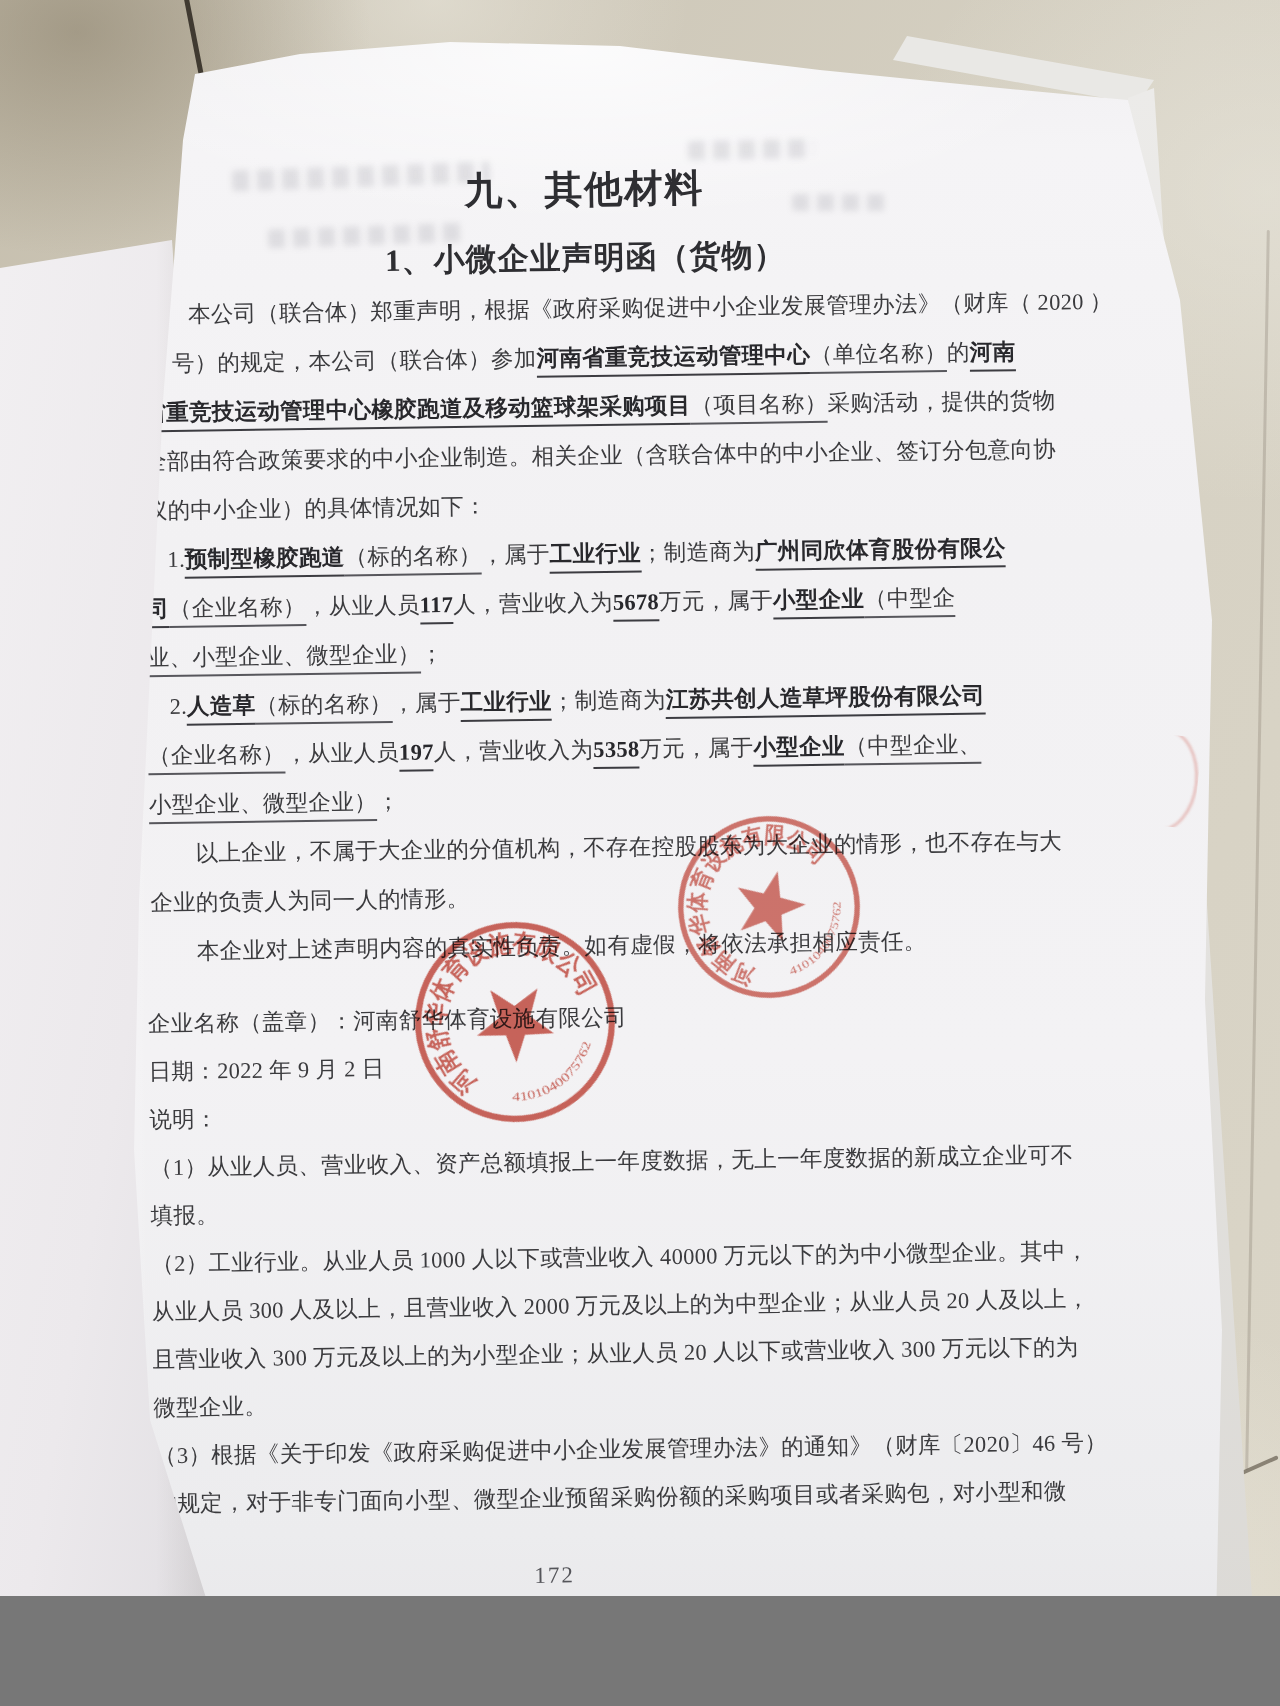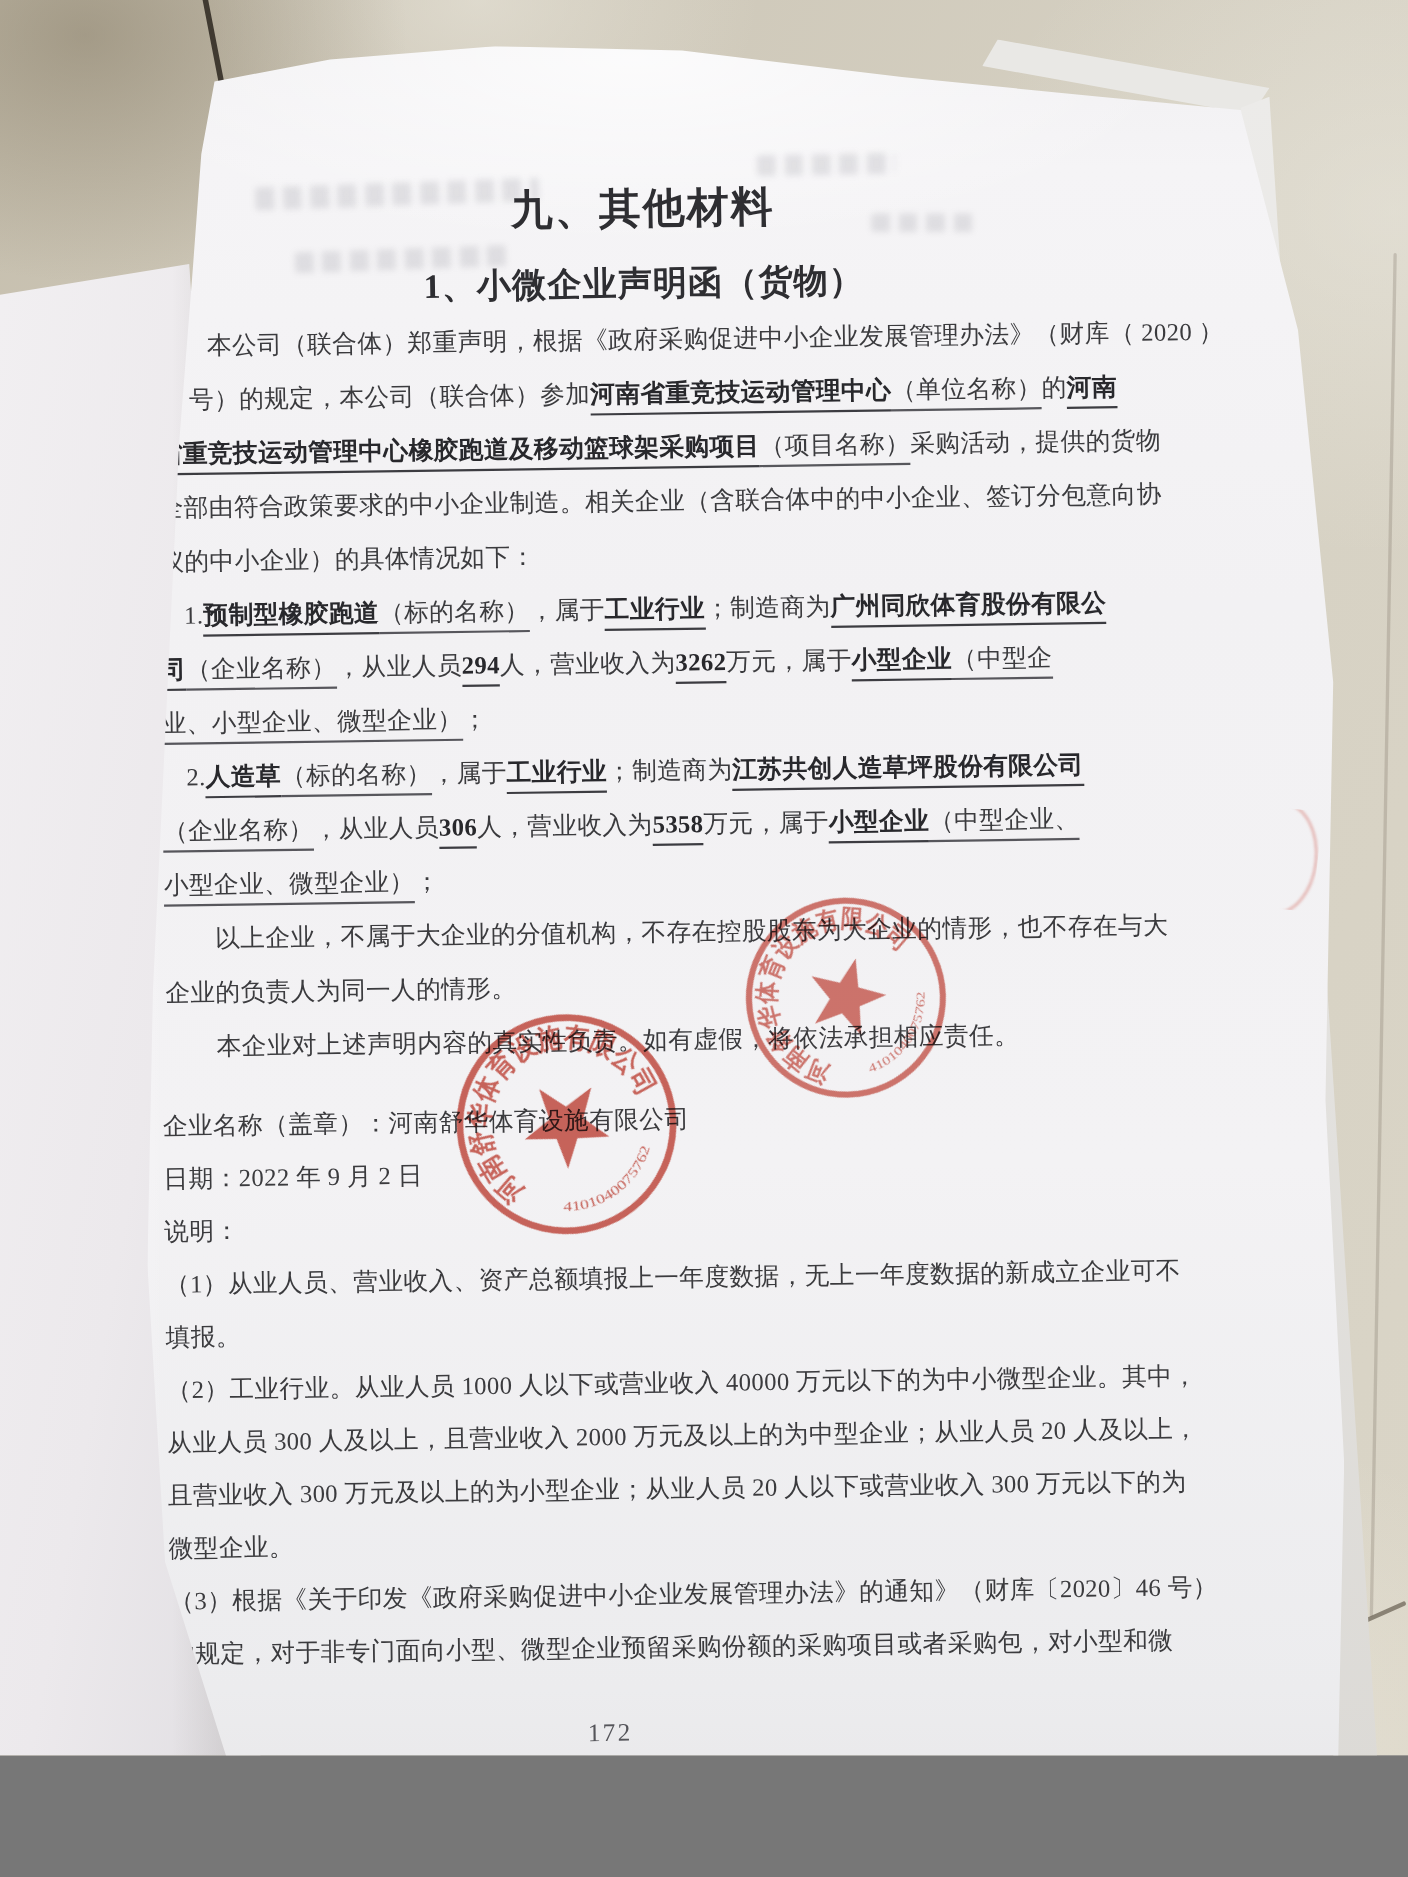--- a/index.html
+++ b/index.html
@@ -113,24 +113,24 @@
     <div class="abs page-content">
       <div class="abs doc-heading">九、其他材料</div>
       <div class="abs doc-title">1、小微企业声明函（货物）</div>
       <div class="abs body-lines">
           <div class="tline ind2"><span>本公司（联合体）郑重声明，根据《政府采购促进中小企业发展管理办法》（财库（ 2020 ）</span></div>
           <div class="tline"><span>46 号）的规定，本公司（联合体）参加 </span><span class="ub">河南省重竞技运动管理中心</span><span class="u">（单位名称）</span><span> 的 </span><span class="ub">河南</span></div>
           <div class="tline"><span class="ub">省重竞技运动管理中心橡胶跑道及移动篮球架采购项目</span><span class="u">（项目名称）</span><span> 采购活动，提供的货物</span></div>
           <div class="tline"><span>全部由符合政策要求的中小企业制造。相关企业（含联合体中的中小企业、签订分包意向协</span></div>
           <div class="tline"><span>议的中小企业）的具体情况如下：</span></div>
           <div class="tline ind1"><span>1. </span><span class="ub">预制型橡胶跑道</span><span class="u"> （标的名称）</span><span>，属于</span><span class="ub">工业行业</span><span> ；制造商为 </span><span class="ub">广州同欣体育股份有限公</span></div>
-          <div class="tline"><span class="ub">司</span><span class="u"> （企业名称）</span><span>，从业人员</span><span class="ub"> 294 </span><span>人，营业收入为</span><span class="ub"> 3262 </span><span>万元，属于 </span><span class="ub">小型企业</span><span class="u"> （中型企</span></div>
+          <div class="tline"><span class="ub">司</span><span class="u"> （企业名称）</span><span>，从业人员</span><span class="ub"> 117 </span><span>人，营业收入为</span><span class="ub"> 5678 </span><span>万元，属于 </span><span class="ub">小型企业</span><span class="u"> （中型企</span></div>
           <div class="tline"><span class="u">业、小型企业、微型企业）</span><span>；</span></div>
           <div class="tline ind1"><span>2. </span><span class="ub">人造草</span><span class="u"> （标的名称） </span><span>，属于</span><span class="ub">工业行业</span><span> ；制造商为 </span><span class="ub">江苏共创人造草坪股份有限公司</span></div>
-          <div class="tline"><span class="u">（企业名称）</span><span>，从业人员</span><span class="ub"> 306 </span><span>人，营业收入为</span><span class="ub"> 5358 </span><span>万元，属于 </span><span class="ub">小型企业</span><span class="u"> （中型企业、</span></div>
+          <div class="tline"><span class="u">（企业名称）</span><span>，从业人员</span><span class="ub"> 197 </span><span>人，营业收入为</span><span class="ub"> 5358 </span><span>万元，属于 </span><span class="ub">小型企业</span><span class="u"> （中型企业、</span></div>
           <div class="tline"><span class="u">小型企业、微型企业）</span><span>；</span></div>
           <div class="tline ind2"><span>以上企业，不属于大企业的分值机构，不存在控股股东为大企业的情形，也不存在与大</span></div>
           <div class="tline"><span>企业的负责人为同一人的情形。</span></div>
           <div class="tline ind2"><span>本企业对上述声明内容的真实性负责。如有虚假，将依法承担相应责任。</span></div>
         </div>
       <div class="abs footer-lines">
           <div class="tline"><span>企业名称（盖章）：河南舒华体育设施有限公司</span></div>
           <div class="tline"><span>日期：2022 年 9 月 2 日</span></div>
           <div class="tline"><span>说明：</span></div>
           <div class="tline"><span>（1）从业人员、营业收入、资产总额填报上一年度数据，无上一年度数据的新成立企业可不</span></div>

